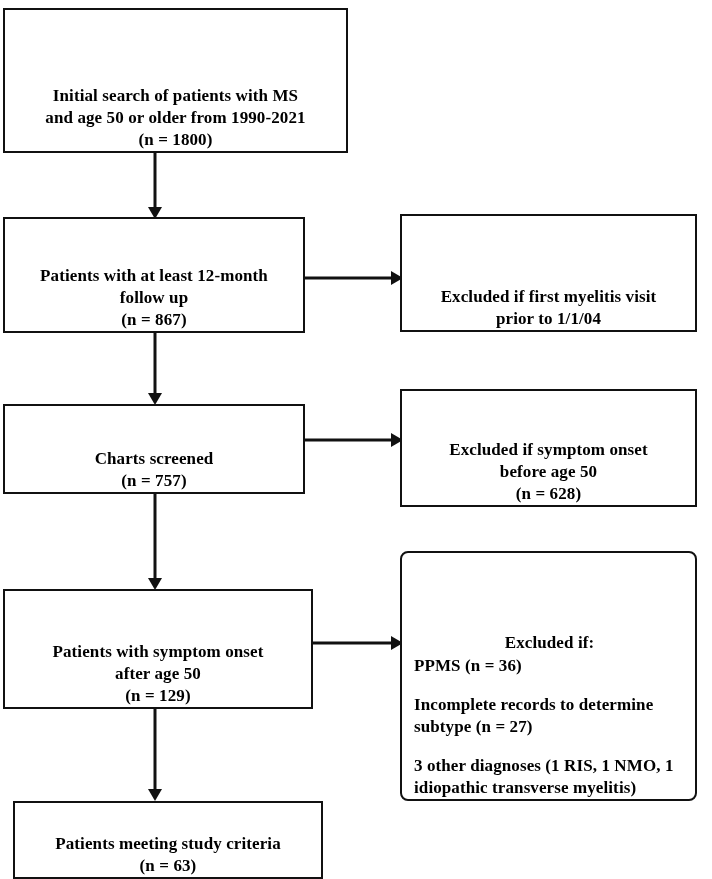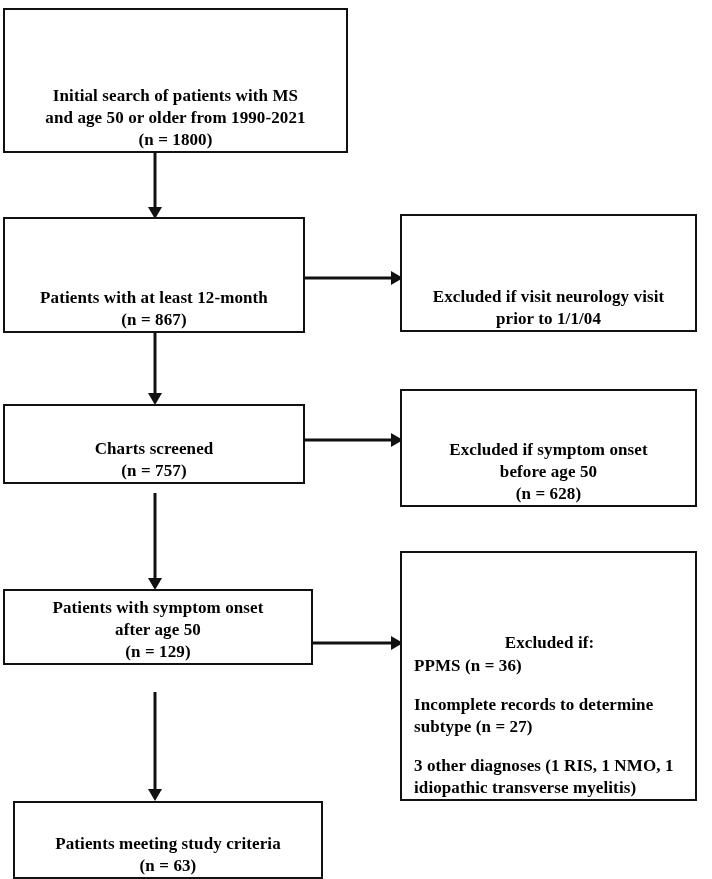--- a/index.html
+++ b/index.html
@@ -35,20 +35,21 @@
     width: 100%;
     padding: 0 8px;
     box-sizing: border-box;
   }
   .node .ln { display: block; white-space: nowrap; }
 
   
   .node.leftalign {
     align-items: stretch;
     text-align: left;
+    border-radius: 8px;
   }
   .node.leftalign .lines { padding: 0 10px 0 12px; }
   .node.leftalign .ln.centered { text-align: center; }
   .node.leftalign .para { margin-bottom: 17px; white-space: normal; }
   .node.leftalign .para:last-child { margin-bottom: 0; }
 
   svg.connectors {
     position: absolute;
     left: 0;
     top: 0;
@@ -92,47 +93,48 @@
     <div class="lines">
       <span class="ln">Initial search of patients with MS</span>
       <span class="ln">and age 50 or older from 1990-2021</span>
       <span class="ln">(n = 1800)</span>
     </div>
   </div>
 
   <div class="node" style="left:3px; top:217px; width:302px; height:116px; padding-top:14px;">
     <div class="lines">
       <span class="ln">Patients with at least 12-month</span>
+      <span class="ln">follow up</span>
       <span class="ln">(n = 867)</span>
     </div>
   </div>
 
   <div class="node" style="left:400px; top:214px; width:297px; height:118px; padding-top:16px;">
     <div class="lines">
-      <span class="ln">Excluded if visit neurology visit</span>
+      <span class="ln">Excluded if first myelitis visit</span>
       <span class="ln">prior to 1/1/04</span>
     </div>
   </div>
 
-  <div class="node" style="left:3px; top:404px; width:302px; height:80px; padding-top:13px;">
+  <div class="node" style="left:3px; top:404px; width:302px; height:90px; padding-top:13px;">
     <div class="lines">
       <span class="ln">Charts screened</span>
       <span class="ln">(n = 757)</span>
     </div>
   </div>
 
   <div class="node" style="left:400px; top:389px; width:297px; height:118px; padding-top:16px;">
     <div class="lines">
       <span class="ln">Excluded if symptom onset</span>
       <span class="ln">before age 50</span>
       <span class="ln">(n = 628)</span>
     </div>
   </div>
 
-  <div class="node" style="left:3px; top:589px; width:310px; height:76px; padding-top:13px;">
+  <div class="node" style="left:3px; top:589px; width:310px; height:120px; padding-top:13px;">
     <div class="lines">
       <span class="ln">Patients with symptom onset</span>
       <span class="ln">after age 50</span>
       <span class="ln">(n = 129)</span>
     </div>
   </div>
 
   <div class="node leftalign" style="left:400px; top:551px; width:297px; height:250px; padding-top:14px;">
     <div class="lines">
       <span class="ln centered">Excluded if:</span>

